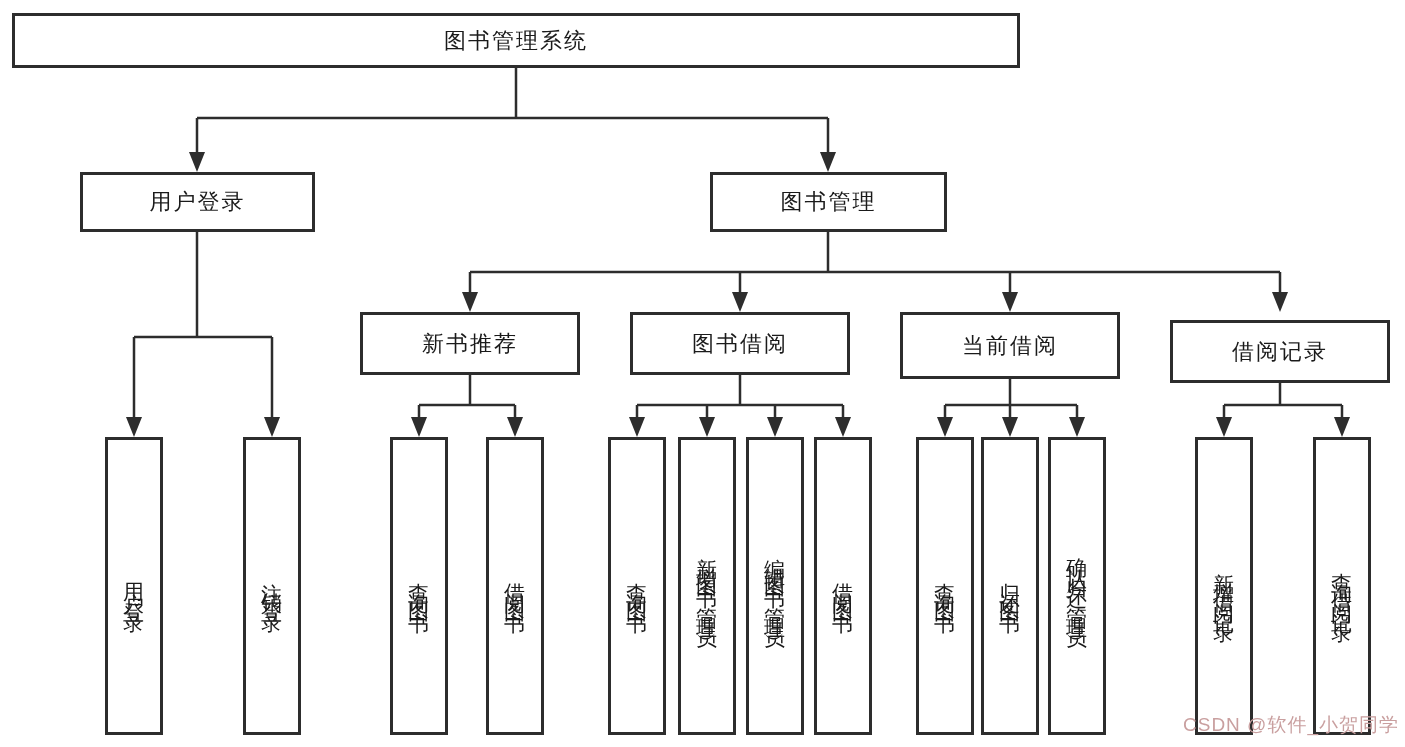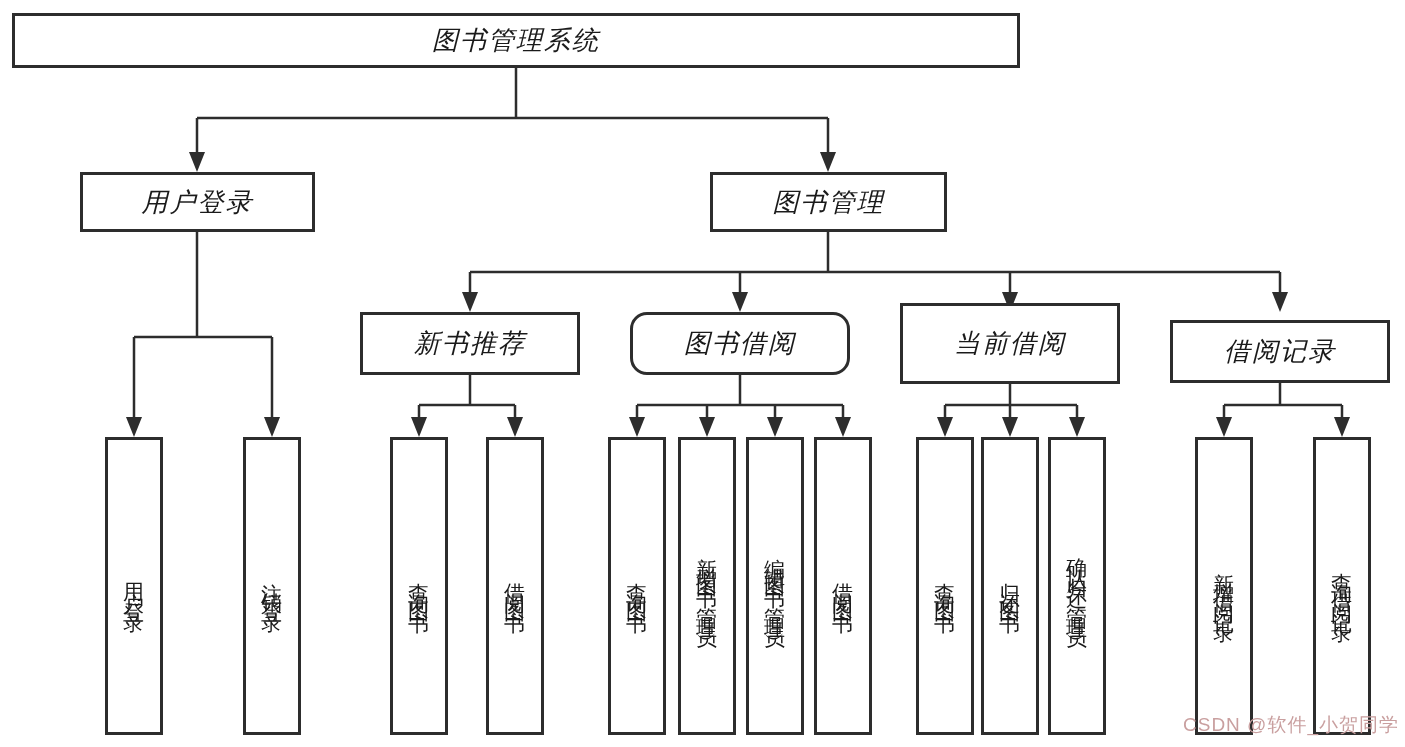--- a/index.html
+++ b/index.html
@@ -26,24 +26,23 @@
   .box {
     position: absolute;
     box-sizing: border-box;
     border: 3px solid #2d2d2d;
     background: #ffffff;
     display: flex;
     align-items: center;
     justify-content: center;
   }
   .box.h span {
-    font-size: 26px;
+    font-size: 22px;
     letter-spacing: 2px;
     white-space: nowrap;
-    font-style: italic;
   }
   .box.v span {
     writing-mode: vertical-rl;
     text-orientation: mixed;
     font-size: 21px;
     line-height: 1;
     letter-spacing: 10px;
     white-space: nowrap;
   }
   #watermark {
@@ -108,24 +107,24 @@
   <div class="box h" style="left:80px; top:172px; width:235px; height:60px;">
     <span>用户登录</span>
   </div>
   <div class="box h" style="left:710px; top:172px; width:237px; height:60px;">
     <span>图书管理</span>
   </div>
 
   <div class="box h" style="left:360px; top:312px; width:220px; height:63px;align-items:center;">
     <span>新书推荐</span>
   </div>
-  <div class="box h" style="left:630px; top:312px; width:220px; height:63px;border-radius:17px;">
+  <div class="box h" style="left:630px; top:312px; width:220px; height:63px;">
     <span>图书借阅</span>
   </div>
-  <div class="box h" style="left:900px; top:303px; width:220px; height:81px;justify-content:center;">
+  <div class="box h" style="left:900px; top:312px; width:220px; height:67px;justify-content:center;">
     <span>当前借阅</span>
   </div>
   <div class="box h" style="left:1170px; top:320px; width:220px; height:63px;">
     <span>借阅记录</span>
   </div>
 
   <div class="box v" style="left:105px; top:437px; width:58px; height:298px;">
     <span>用户登录</span>
   </div>
   <div class="box v" style="left:243px; top:437px; width:58px; height:298px;">

